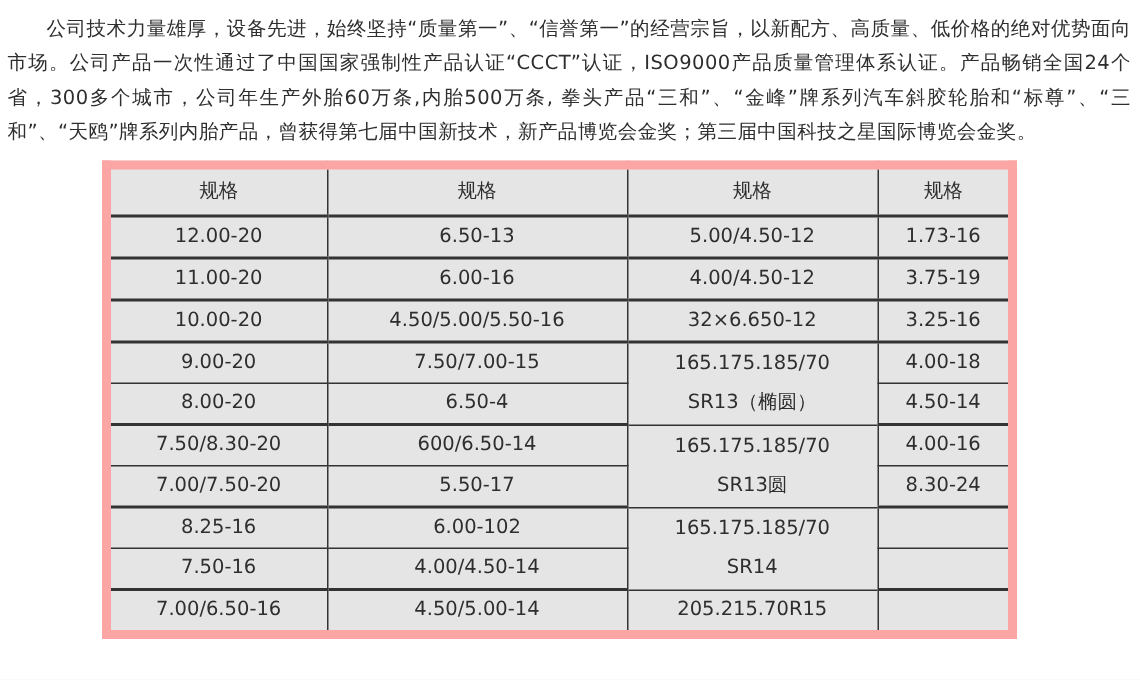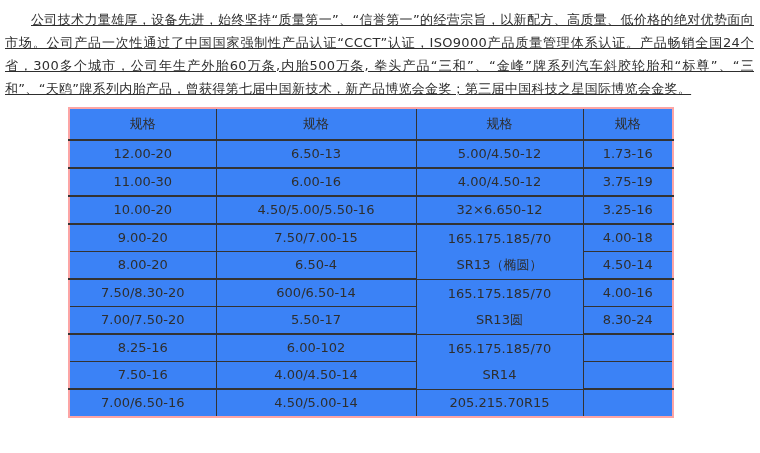--- a/index.html
+++ b/index.html
@@ -15,33 +15,32 @@
     font-family: "DejaVu Sans", sans-serif;
     font-size: 13px;
   }
   .desc {
     margin: 0;
     padding: 8px 6px 0 5px;
     line-height: 23px;
     text-indent: 2em;
     text-align: justify;
     letter-spacing: 0.3px;
-    text-decoration: underline;
   }
   .intro {
     padding: 0 5px;
     line-height: 23px;
   }
   table.spec {
     border-collapse: collapse;
     table-layout: fixed;
     width: 604px;
     margin: 7px 0 0 68px;
-    border: 2px solid #fca5a5;
-    background: #3b82f6;
+    border: 6px solid #fca5a5;
+    background: #e5e5e5;
   }
   .spec col.c1 { width: 147px; }
   .spec col.c2 { width: 200px; }
   .spec col.c3 { width: 167px; }
   .spec col.c4 { width: 90px; }
   .spec th, .spec td {
     border: 1px solid #333333;
     text-align: center;
     vertical-align: middle;
     font-weight: normal;
@@ -93,21 +92,21 @@
         </tr>
     </thead>
     <tbody>
         <tr class="group-end">
           <td>12.00-20</td>
           <td>6.50-13</td>
           <td>5.00/4.50-12</td>
           <td>1.73-16</td>
         </tr>
         <tr class="group-end">
-          <td>11.00-30</td>
+          <td>11.00-20</td>
           <td>6.00-16</td>
           <td>4.00/4.50-12</td>
           <td>3.75-19</td>
         </tr>
         <tr class="group-end">
           <td>10.00-20</td>
           <td>4.50/5.00/5.50-16</td>
           <td>32×6.650-12</td>
           <td>3.25-16</td>
         </tr>

